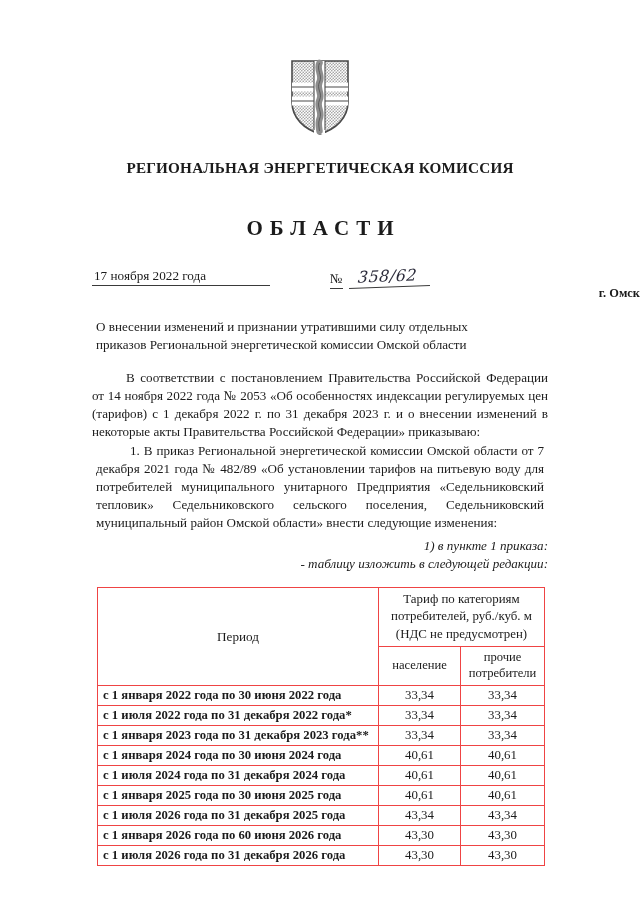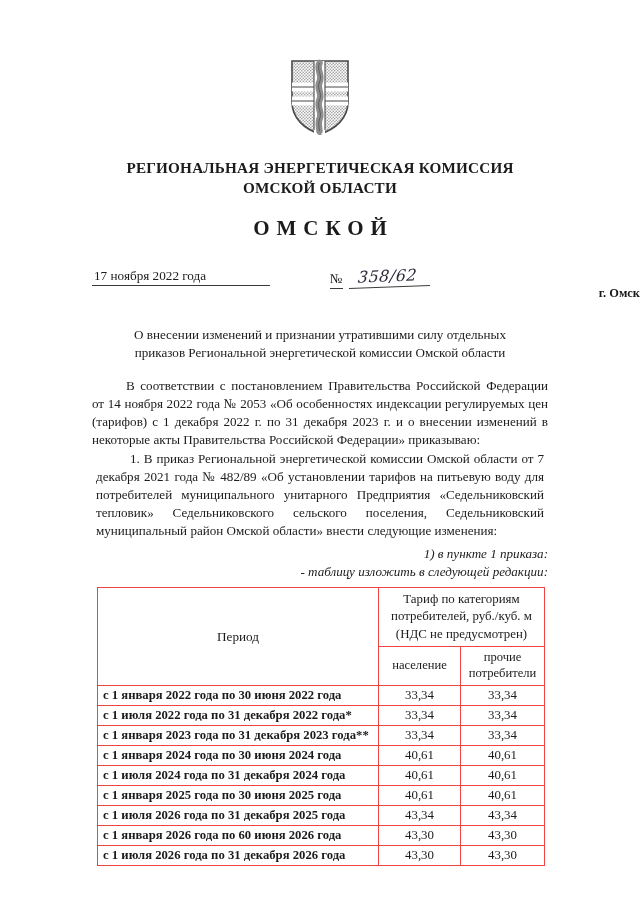--- a/index.html
+++ b/index.html
@@ -126,22 +126,22 @@
   
   .body {
     position: absolute;
     top: 314px;
     left: 92px;
     width: 456px;
     font-size: 13.1px;
     line-height: 18.2px;
   }
   p.subject {
-    margin: 12px;
-    text-align: center;
+    margin: 4px;
+    text-align: left;
     line-height: 18.4px;
   }
   p.para {
     margin: 14px 0 0 0;
     text-align: justify;
     text-indent: 34px;
     hyphens: none;
     font-family: Liberation Serif, serif;
   }
   p.tight {
@@ -227,24 +227,23 @@
       <path d="M3 29 H59 M3 43 H59" stroke="#4a4a4a" stroke-width="1.1" fill="none"></path>
       <rect x="25" y="3" width="11" height="73" fill="#ffffff"></rect>
       <path d="M25 3 V72 M36 3 V72" stroke="#4a4a4a" stroke-width="1.1" fill="none"></path>
       <path d="M30.5 5 C27 12 34 17 30.5 24 C27 31 34 35 30.5 42 C27 49 34 54 30.5 61 C29 65 30 69 30.5 73" stroke="#8e8e8e" stroke-width="6.5" fill="none" stroke-linecap="round"></path>
       <path d="M30.5 5 C27 12 34 17 30.5 24 C27 31 34 35 30.5 42 C27 49 34 54 30.5 61 C29 65 30 69 30.5 73" stroke="#5e5e5e" stroke-width="1" fill="none"></path>
     </svg>
   </div>
 
   <div class="org-title">
     <span>РЕГИОНАЛЬНАЯ ЭНЕРГЕТИЧЕСКАЯ КОМИССИЯ</span>
-    <span class="line2">ОМСКОЙ ОБЛАСТИ</span>
   </div>
 
-  <div class="doc-kind">ОМСКОЙ</div>
+  <div class="doc-kind">ОБЛАСТИ</div>
 
   <div class="meta-row">
     <div class="meta-date">17 ноября 2022 года</div>
     <div class="meta-city">г. Омск</div>
     <div class="meta-num-wrap">
       <span class="meta-num-label">№</span>
       <span class="meta-num-value">358/62</span>
     </div>
   </div>
 

